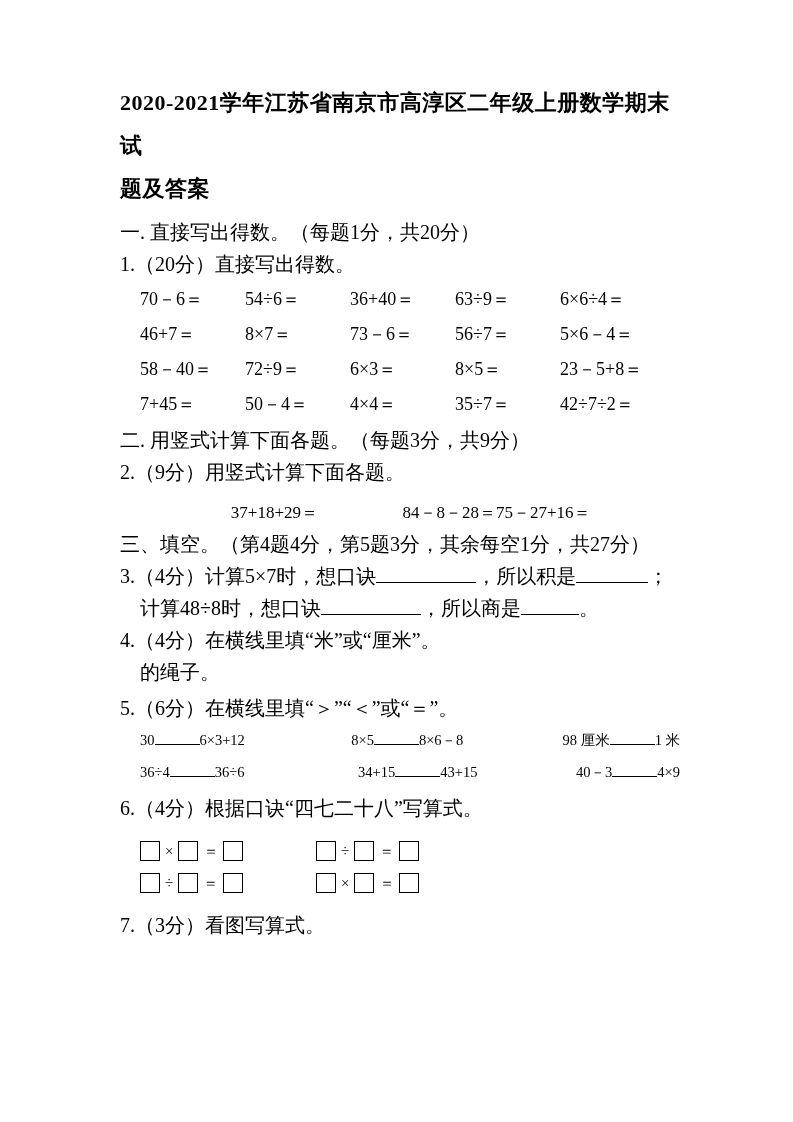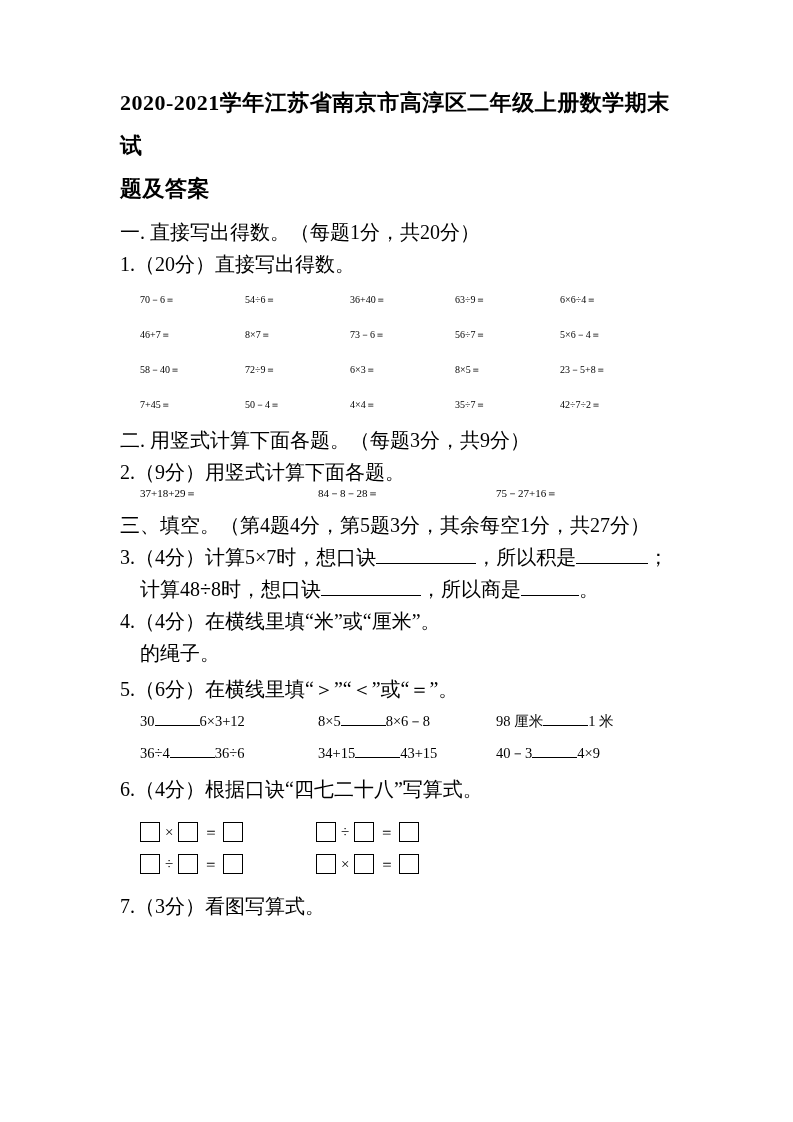--- a/index.html
+++ b/index.html
@@ -28,41 +28,43 @@
   .line {
     font-size: 20px;
     line-height: 21px;
     margin-top: 11px;
     white-space: nowrap;
   }
   .indent { padding-left: 20px; }
   .grid-row {
     display: flex;
     padding-left: 20px;
-    font-size: 10px;
+    font-size: 18px;
     line-height: 21px;
     margin-top: 14px;
   }
   .grid-cell { width: 105px; flex: 0 0 auto; }
   .grid-cell:last-child { width: auto; }
   .calc-row {
     display: flex;
     padding-left: 20px;
-    font-size: 11px;
-    line-height: 21px;
-    margin-top: 0;
+    font-size: 17px;
+    line-height: 21px;
+    margin-top: 19px;
+    text-align: right;
   }
   .calc-cell { width: 178px; flex: 0 0 auto; }
   .calc-cell:last-child { width: auto; }
   .cmp-row {
     display: flex;
     padding-left: 20px;
     font-size: 14.5px;
     line-height: 21px;
     margin-top: 11px;
+    justify-content: space-between;
   }
   .cmp-cell { width: 178px; flex: 0 0 auto; }
   .cmp-cell:last-child { width: auto; }
   .blank {
     display: inline-block;
     border-bottom: 1px solid #000;
     height: 15px;
     vertical-align: baseline;
   }
   .w100 { width: 100px; }

